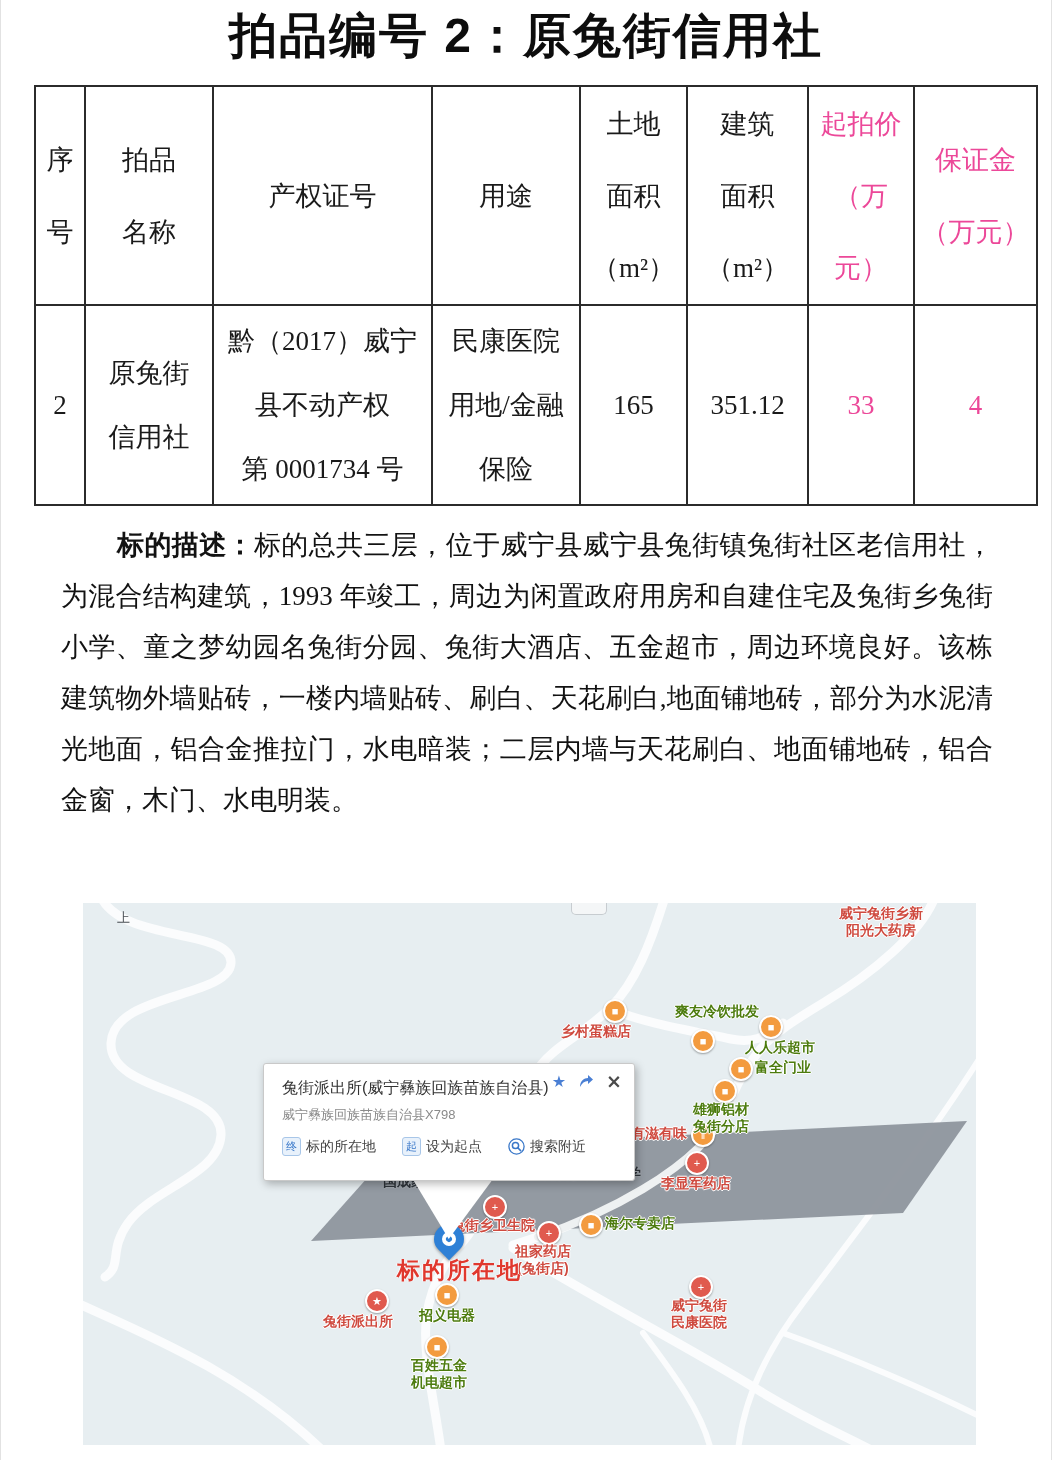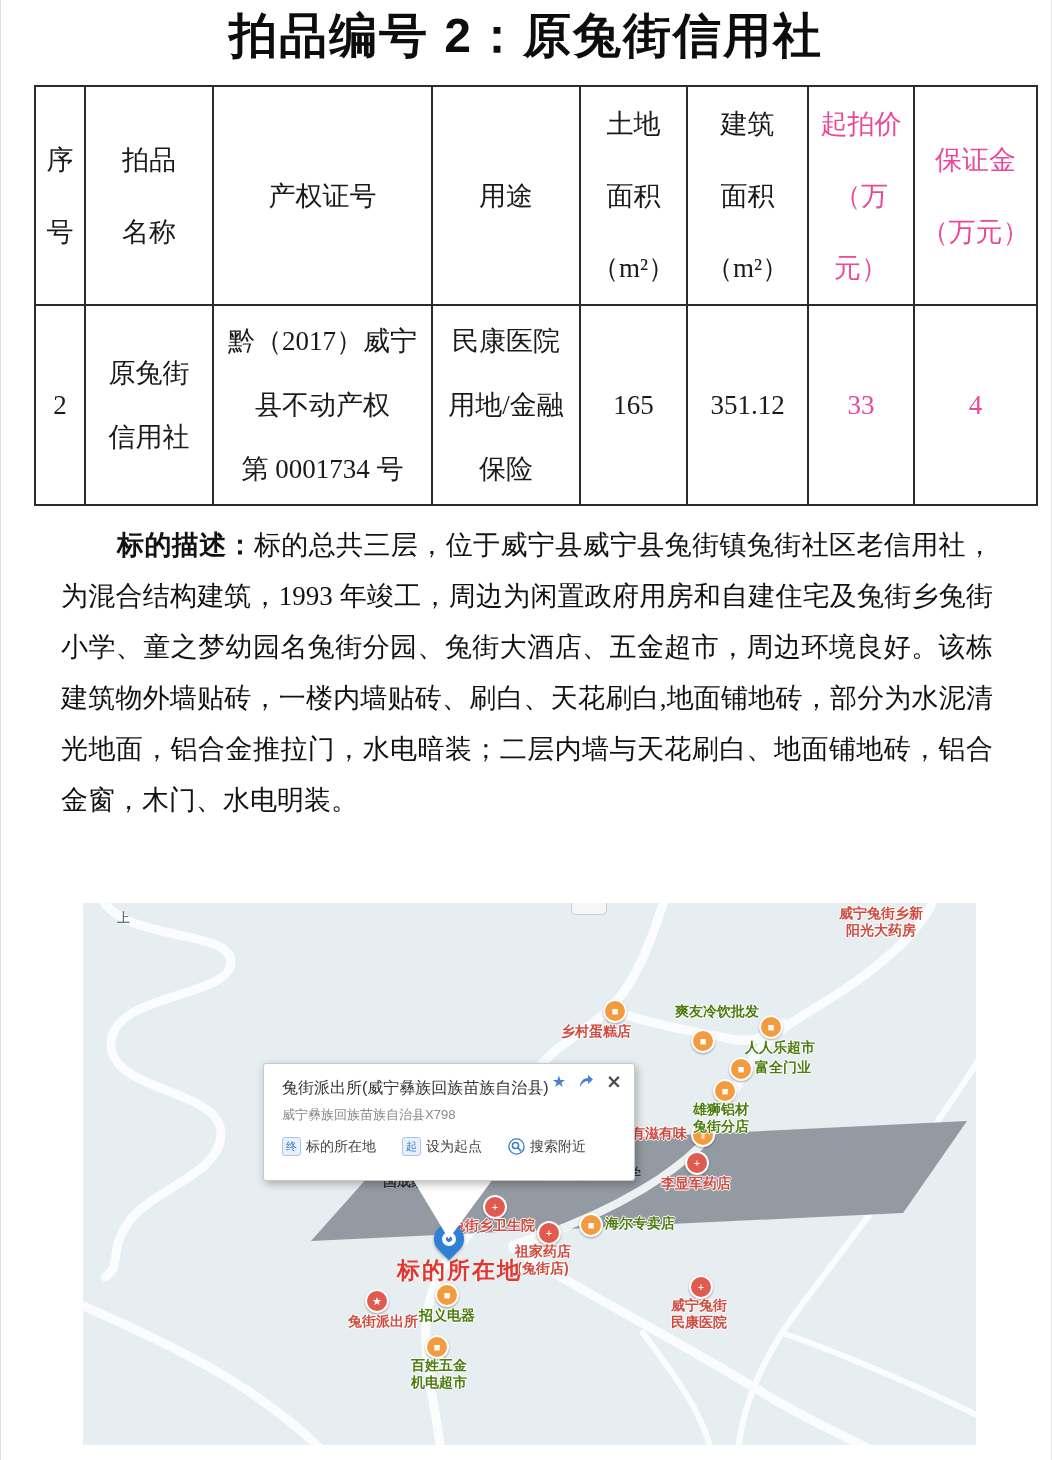--- a/index.html
+++ b/index.html
@@ -203,21 +203,21 @@
   <div class="poi-tx" style="left:522px;top:312px">海尔专卖店</div>
 
   <span class="poi-ic ic-med" style="left:454px;top:318px">+</span>
   <div class="poi-tx tx-red" style="left:432px;top:340px">祖家药店
 (兔街店)</div>
 
   <span class="poi-ic ic-med" style="left:400px;top:292px">+</span>
   <div class="poi-tx tx-red" style="left:368px;top:314px">兔街乡卫生院</div>
 
   <span class="poi-ic ic-med" style="left:282px;top:386px">★</span>
-  <div class="poi-tx tx-red" style="left:265px;top:410px">兔街派出所</div>
+  <div class="poi-tx tx-red" style="left:240px;top:410px">兔街派出所</div>
 
   <span class="poi-ic ic-shop" style="left:352px;top:380px">■</span>
   <div class="poi-tx" style="left:336px;top:404px">招义电器</div>
 
   <span class="poi-ic ic-shop" style="left:342px;top:432px">■</span>
   <div class="poi-tx" style="left:328px;top:454px">百姓五金
 机电超市</div>
 
   <span class="poi-ic ic-med" style="left:606px;top:372px">+</span>
   <div class="poi-tx tx-red" style="left:588px;top:394px">威宁兔街

